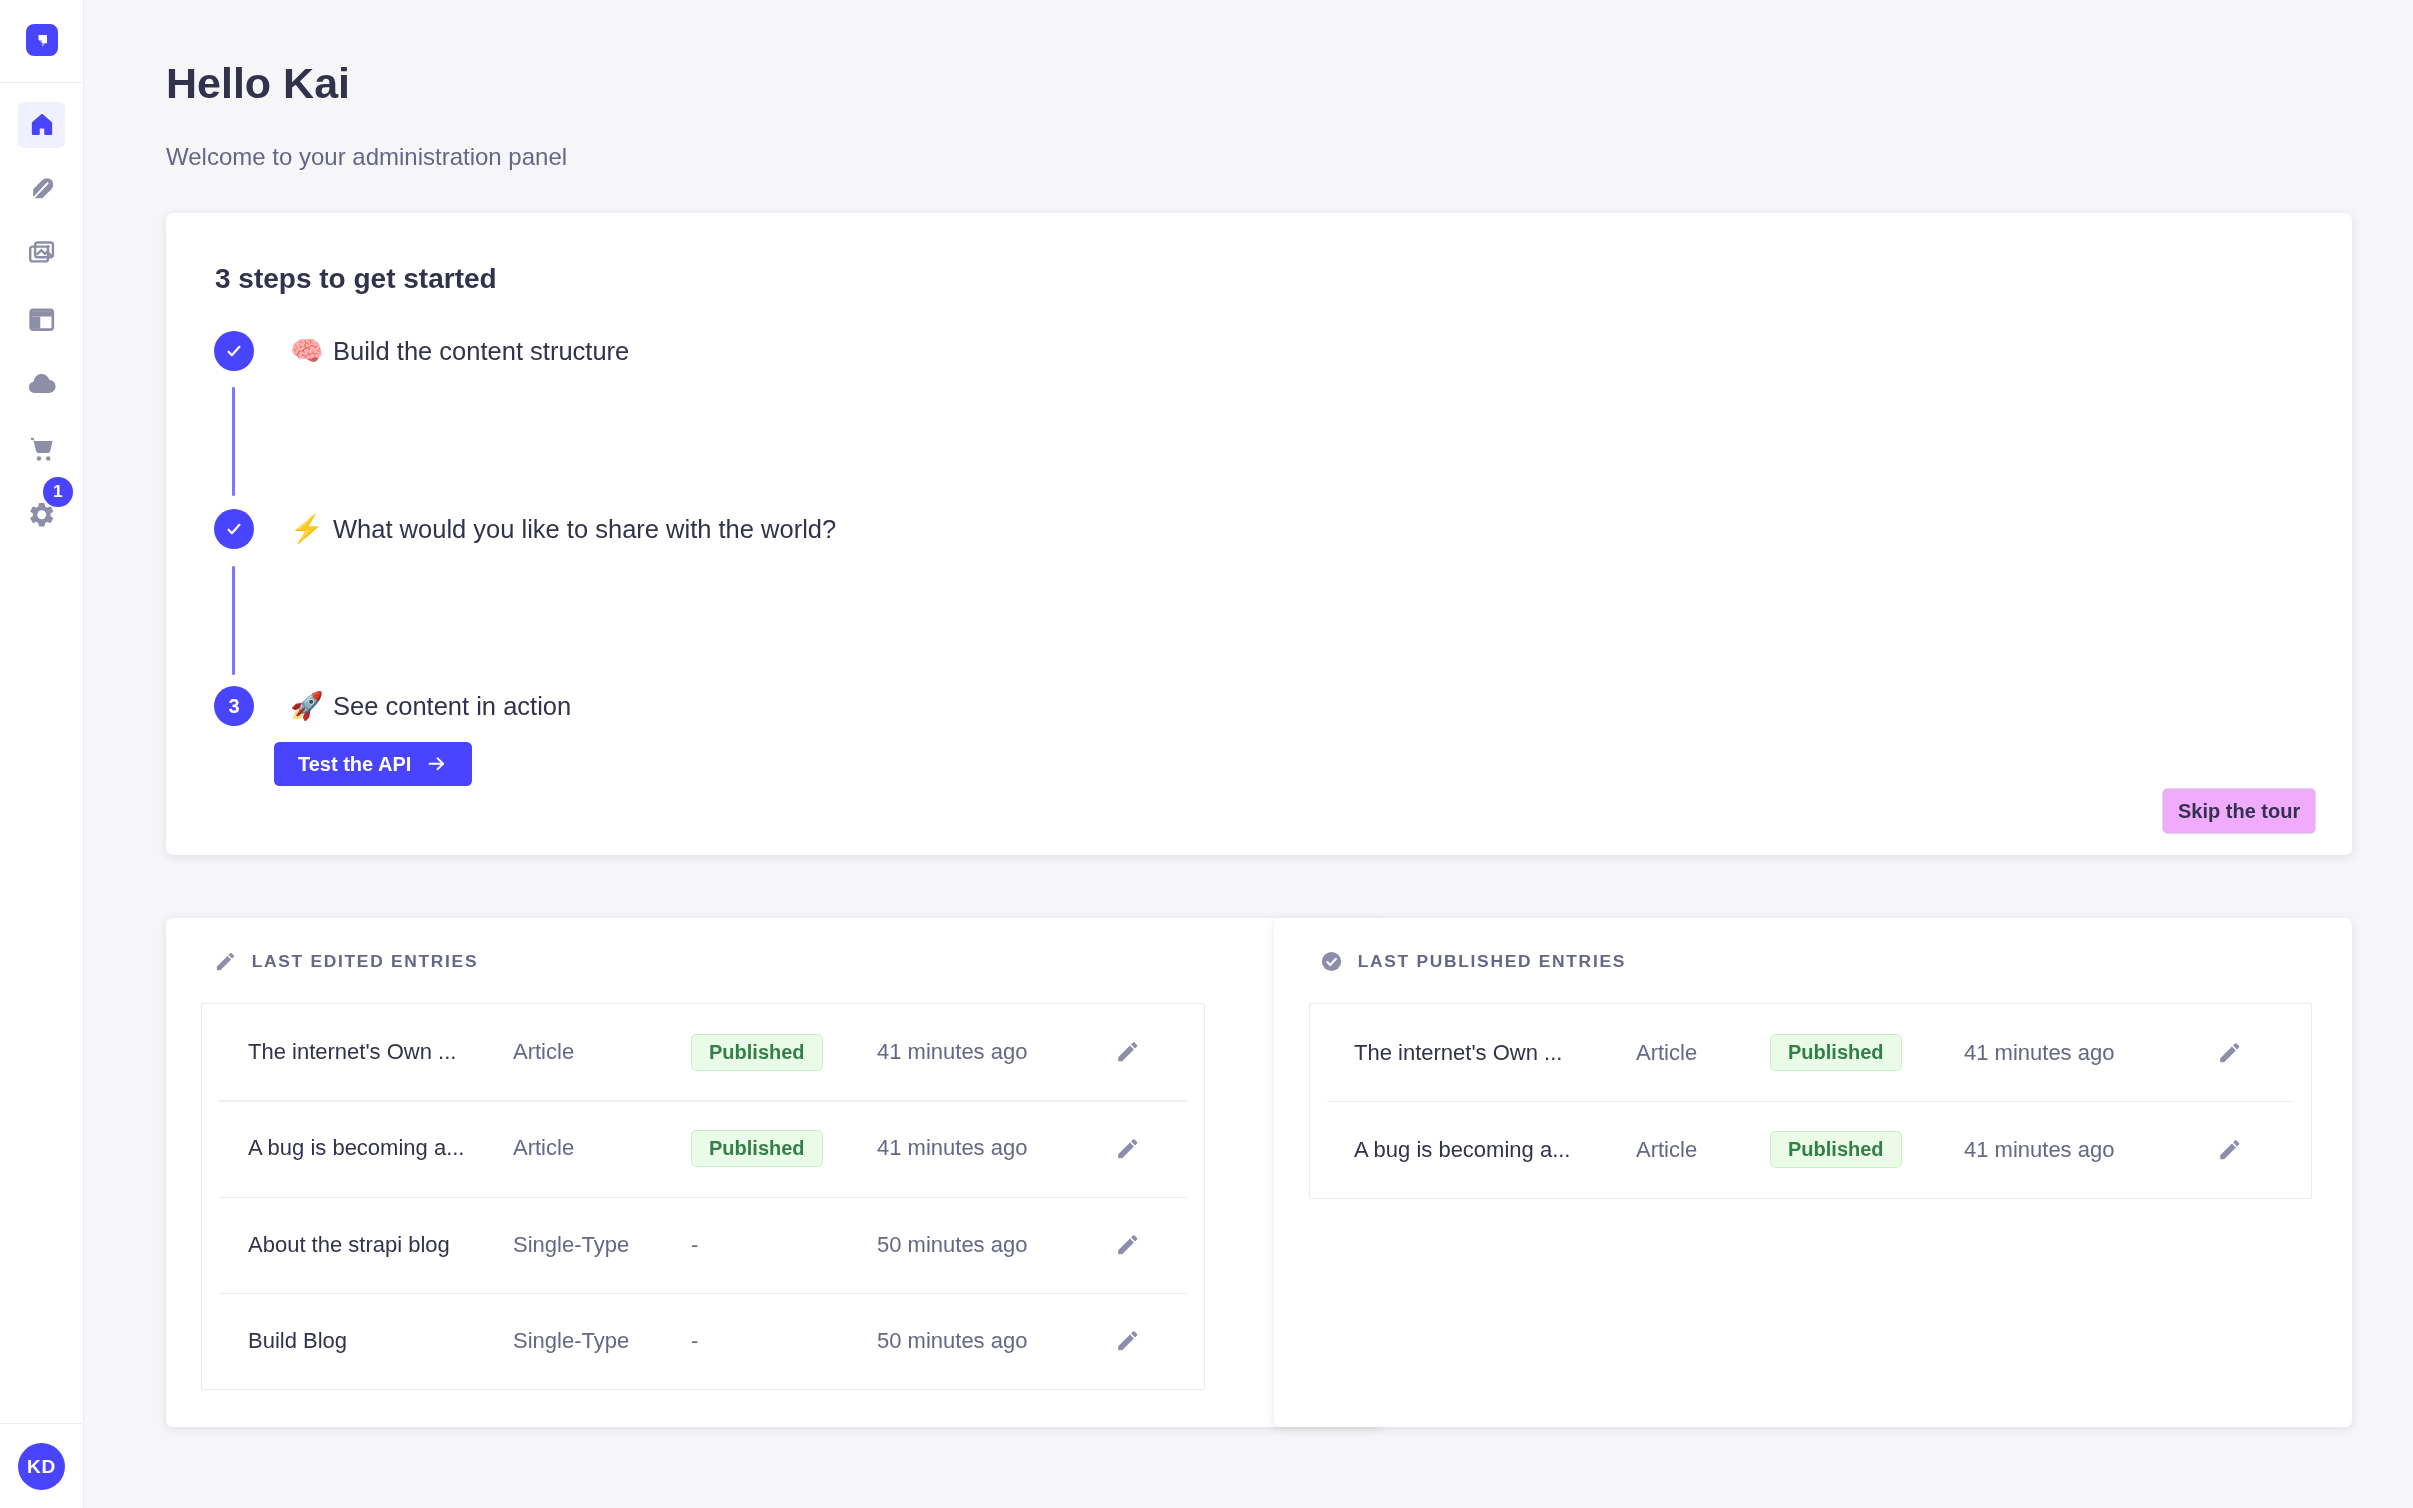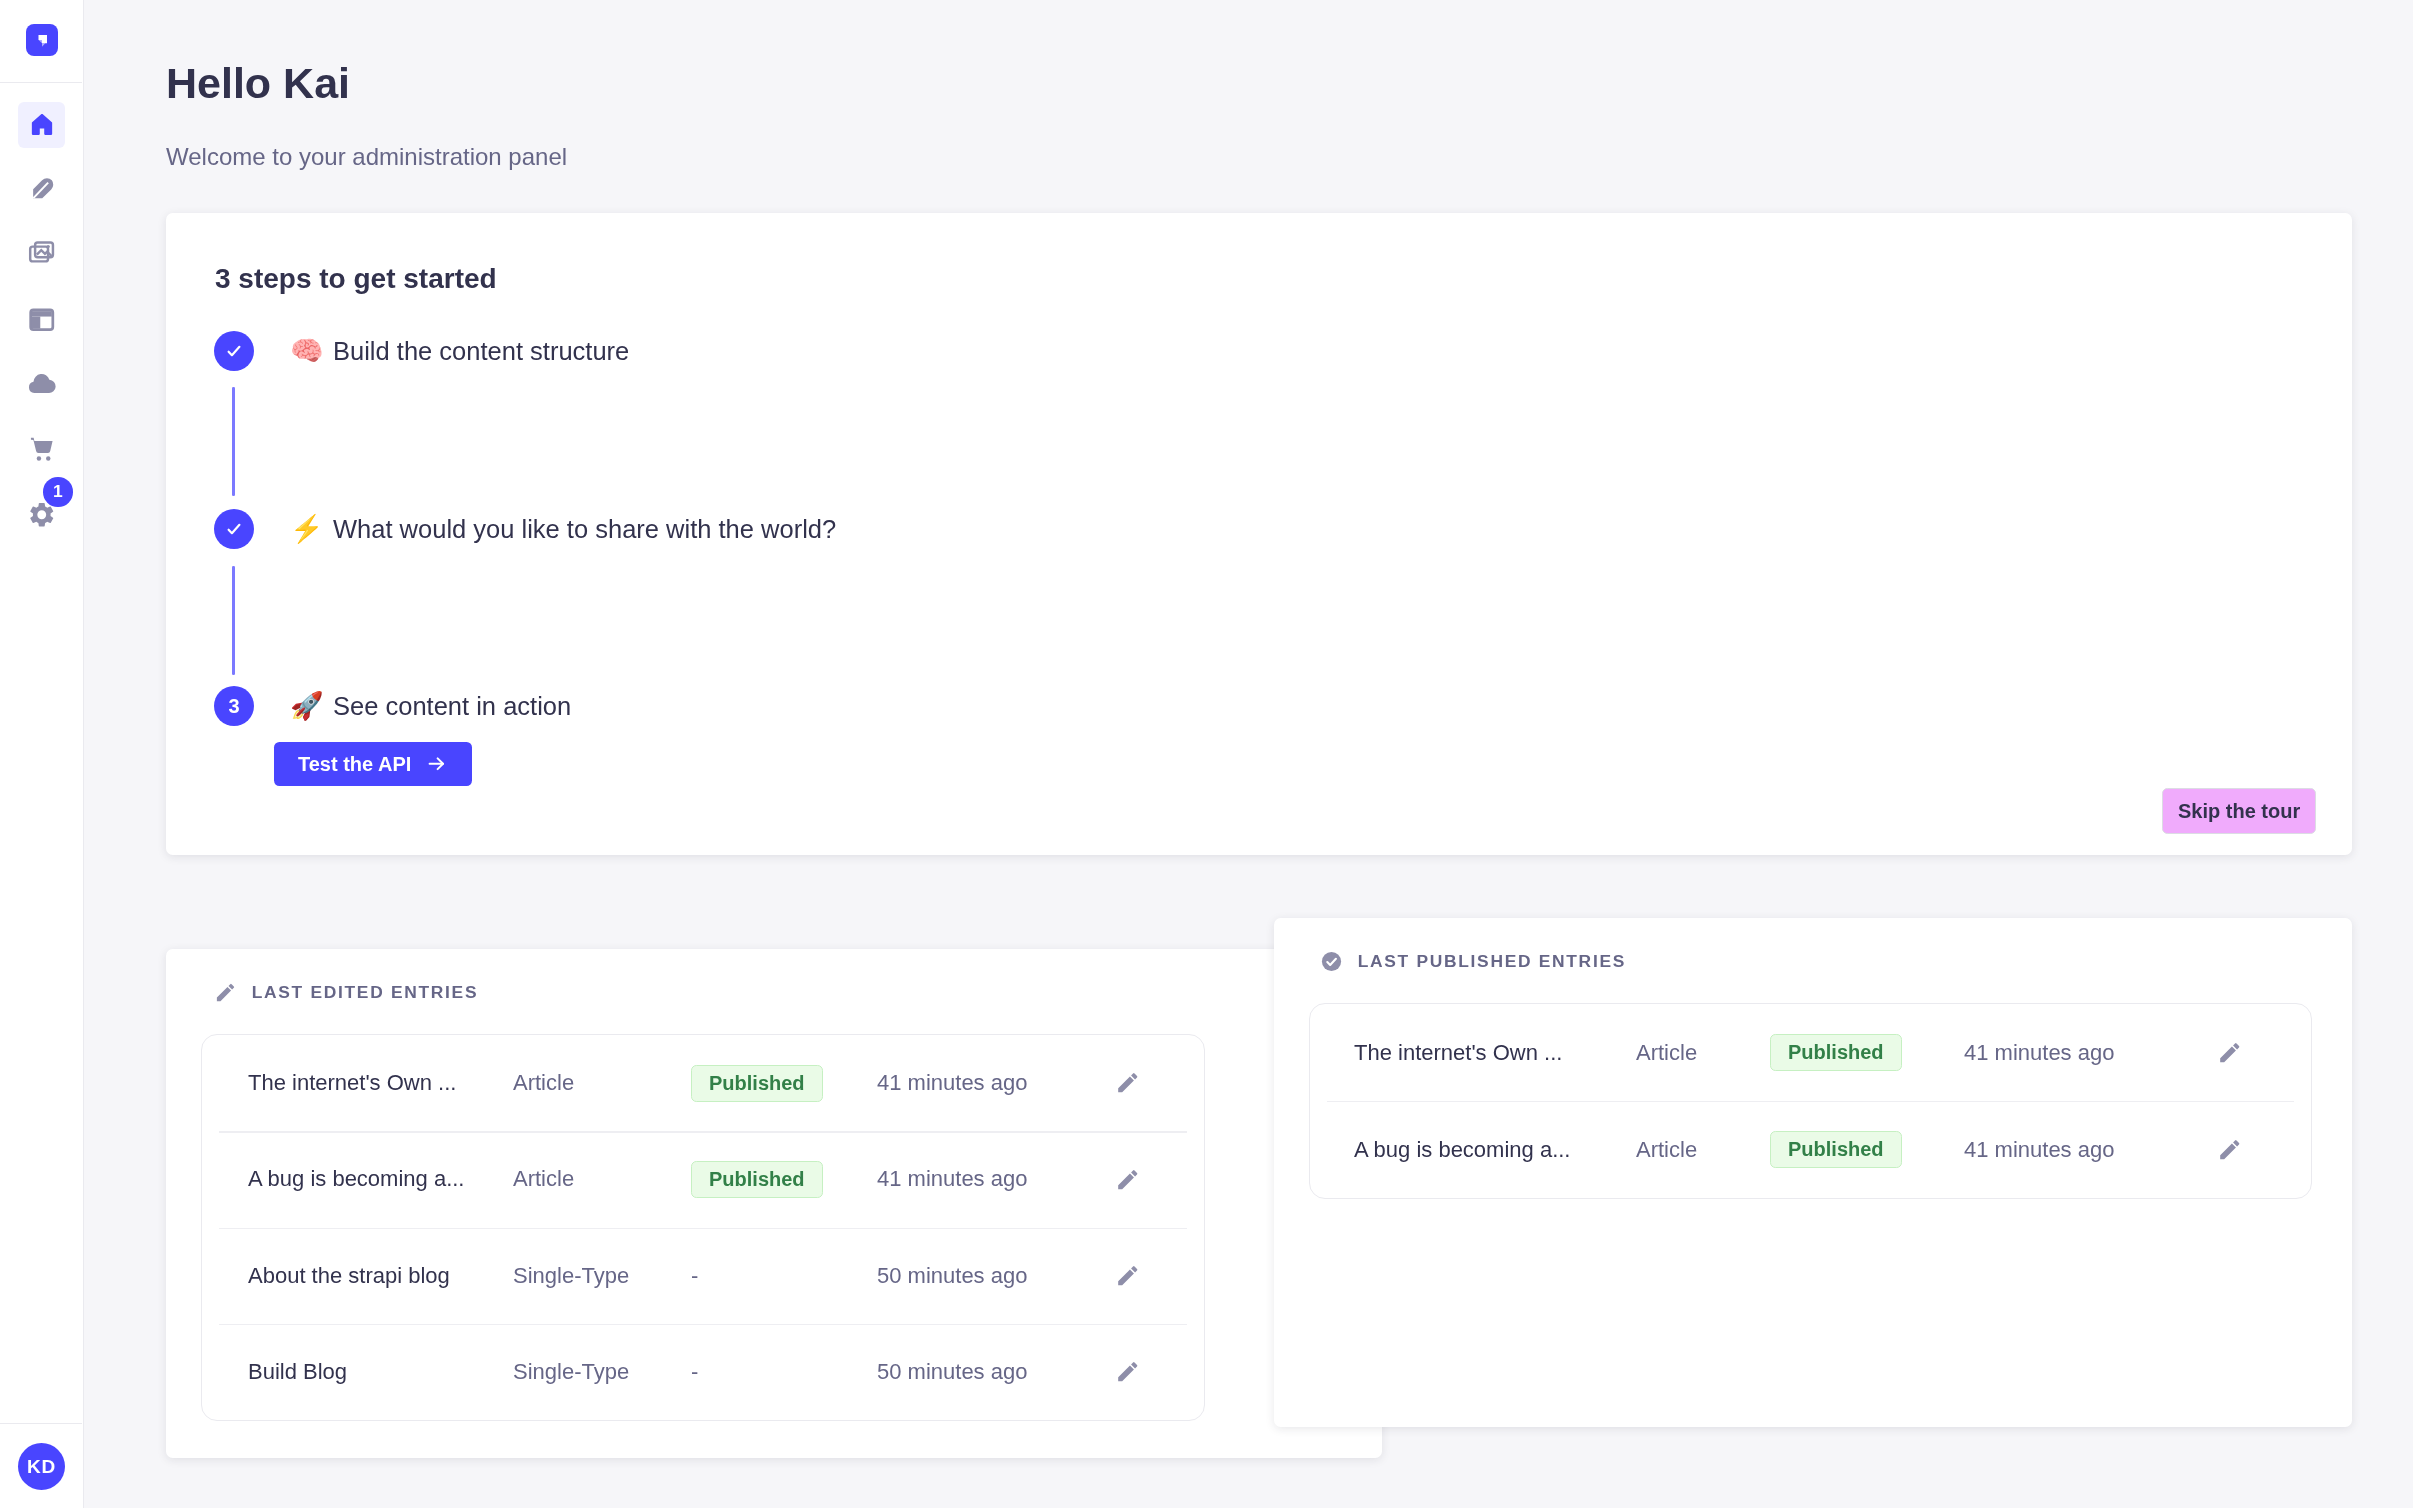--- a/index.html
+++ b/index.html
@@ -78,30 +78,30 @@
   }
   .skip-btn {
     left:1996px; top:575px; height:46px; padding:0 15px;
     background:#f0abfc; color:#32324d;
     border:1.3px solid #dcdce4; border-radius:5.4px;
     font-size:20px; font-weight:600; cursor:pointer;
     font-family:"Liberation Sans", sans-serif;
   }
 
   
-  .entries-card-left  { left:166px;  top:918px; width:1216px; height:509px;margin-top:31px; }
+  .entries-card-left  { left:166px;  top:918px; width:1216px; height:509px; }
   .entries-card-right { left:1274px; top:918px; width:1078px; height:509px; }
   .entries-header {
     left:48px; top:32px; display:flex; align-items:center; gap:14.7px;
     color:#666687;
   }
   .entries-title { font-size:17.4px; font-weight:700; letter-spacing:1.7px; color:#666687; }
   .entries-table {
     left:35px; top:85px; background:#fff;
-    border:1.3px solid #eaeaef; border-radius:16px;
+    border:1.3px solid #eaeaef; border-radius:2px;
     display:flex; flex-direction:column;
   }
   .entries-table.left-t  { width:1004px; height:387px; }
   .entries-table.right-t { width:1003px; height:196px; }
   .entry-row {
     flex:1; display:grid; align-items:center;
     position:relative;
   }
   .left-t  .entry-row { grid-template-columns:265px 178px 186px 235px 1fr; padding-left:46px; }
   .right-t .entry-row { grid-template-columns:282px 134px 194px 250px 1fr; padding-left:44px; }

